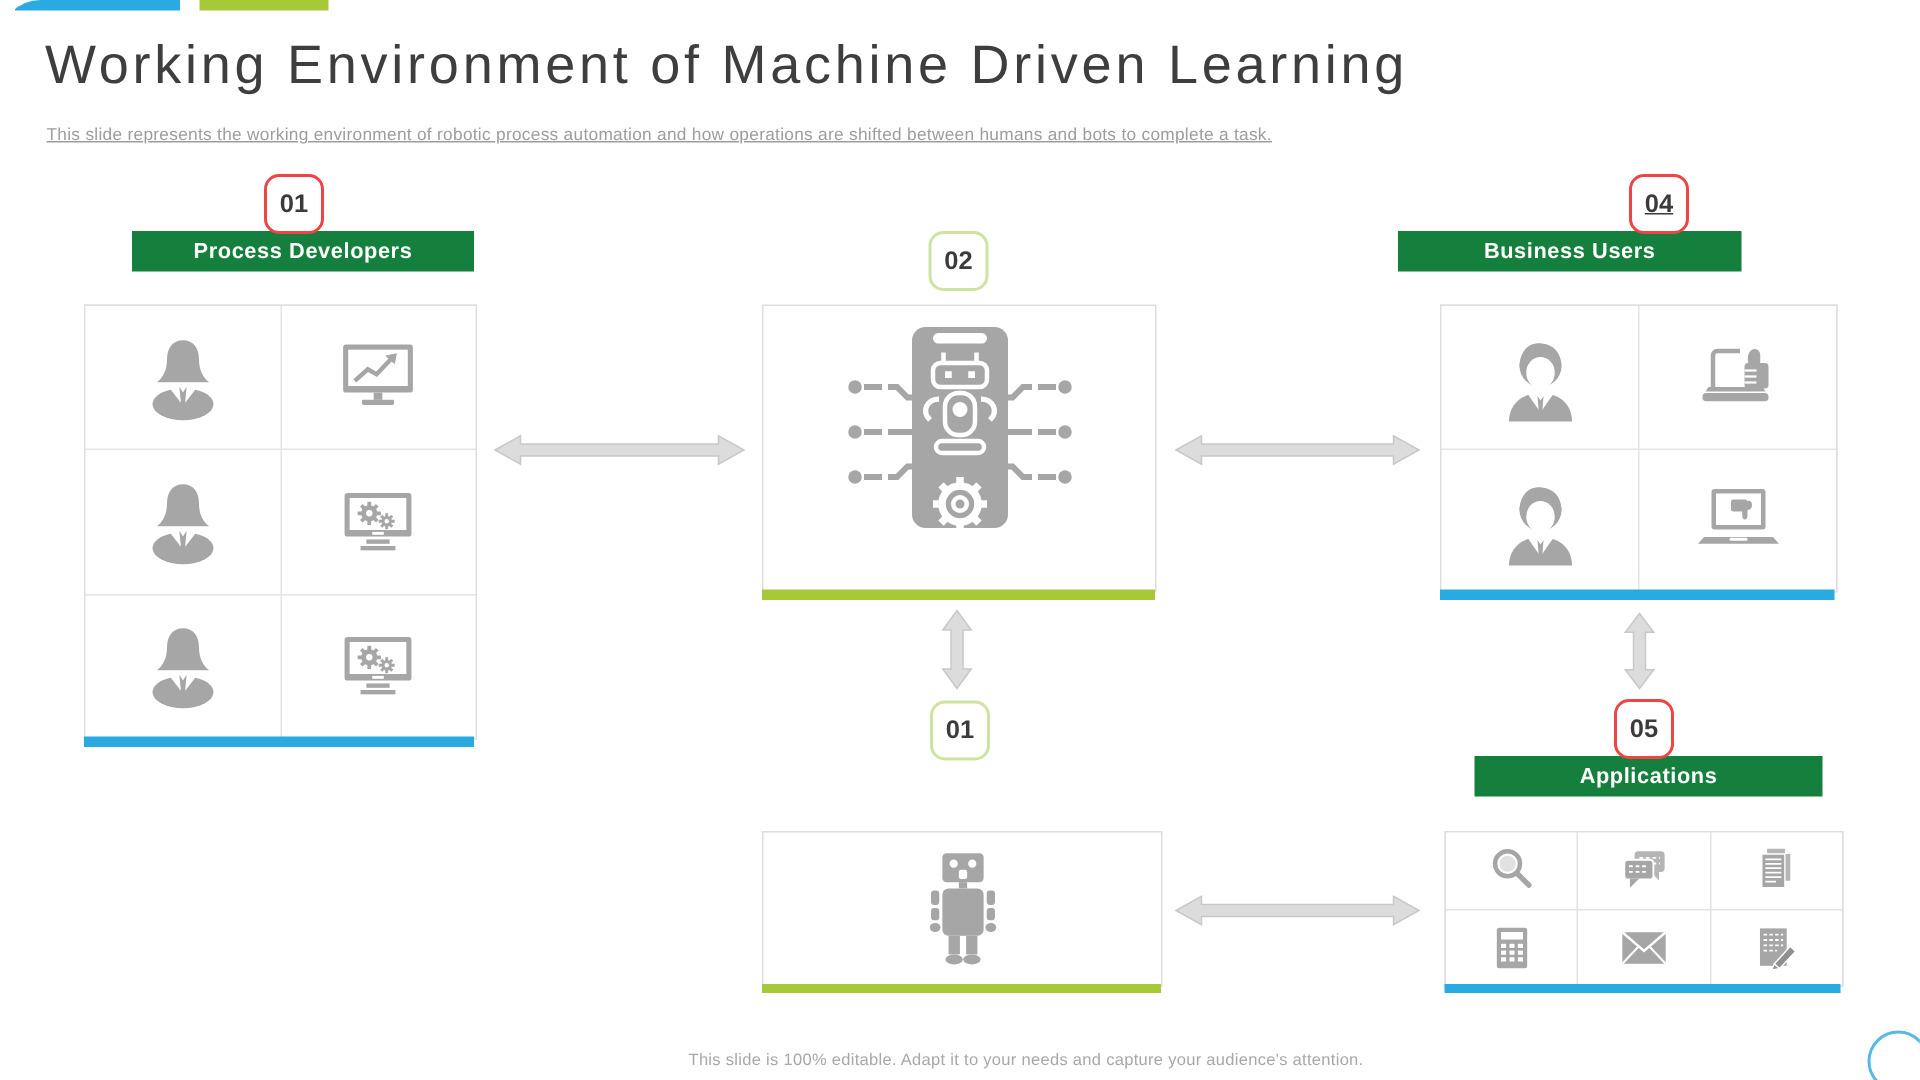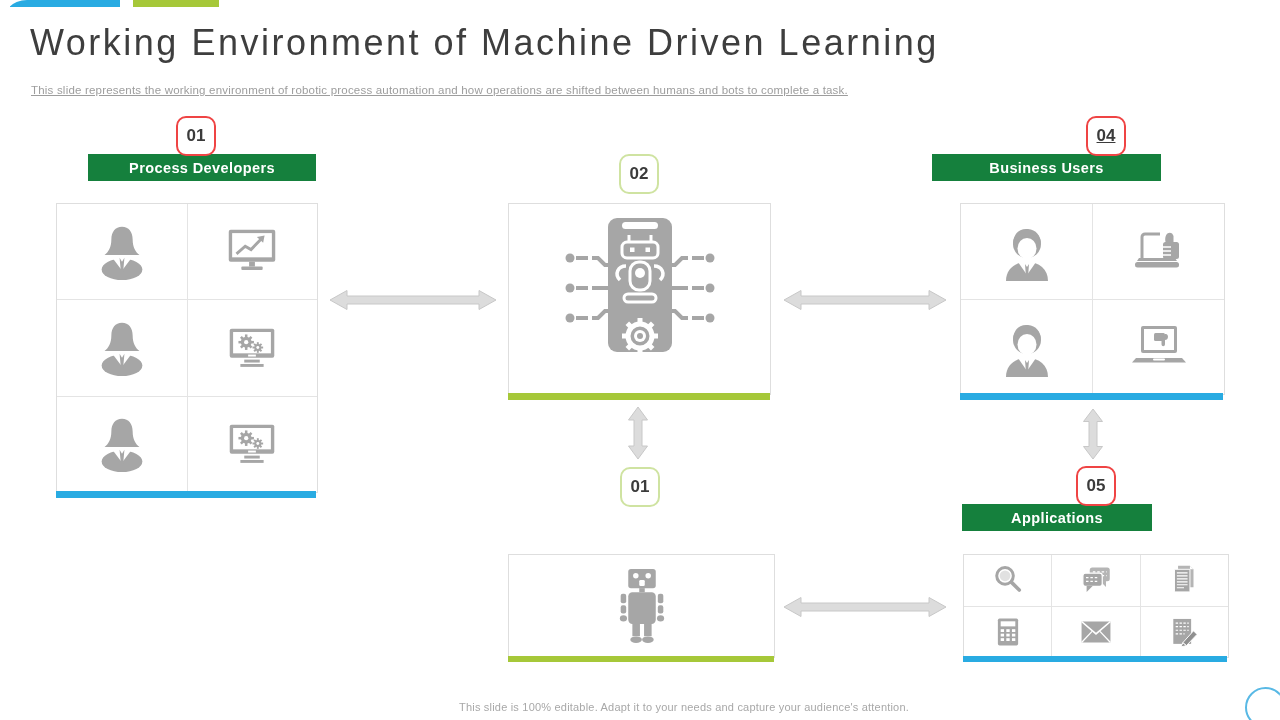--- a/index.html
+++ b/index.html
@@ -338,21 +338,21 @@
         <ellipse cx="27.7" cy="56.5" rx="4.2" ry="2.4" fill="#a6a6a6"></ellipse>
         <ellipse cx="36.3" cy="56.5" rx="4.2" ry="2.4" fill="#a6a6a6"></ellipse>
       </svg>
     </span>
   </div>
   <div class="underline green" style="left:508px;top:656px;width:266px;height:6px;"></div>
 
   <div class="badge blue" style="left:1076px;top:466px;">
     <span>05</span>
   </div>
-  <div class="labelbar blue" style="left:962px;top:504px;width:190px;">
+  <div class="labelbar blue" style="left:983px;top:504px;width:232px;">
     <span>Applications</span>
   </div>
 
   <div class="gridbox" style="left:963px;top:554px;width:264px;height:102px;grid-template-columns:1fr 1fr 1fr;grid-template-rows:1fr 1fr;">
     <div class="cell">
       <span class="icon">
         <svg width="38" height="38" viewBox="0 0 64 64">
           <circle cx="27" cy="25" r="14" stroke="#a6a6a6" stroke-width="5" fill="none"></circle>
           <circle cx="27" cy="25" r="9" fill="#c9c9c9" opacity="0.55"></circle>
           <line x1="38" y1="36" x2="51" y2="49" stroke="#a6a6a6" stroke-width="6" stroke-linecap="round"></line>

